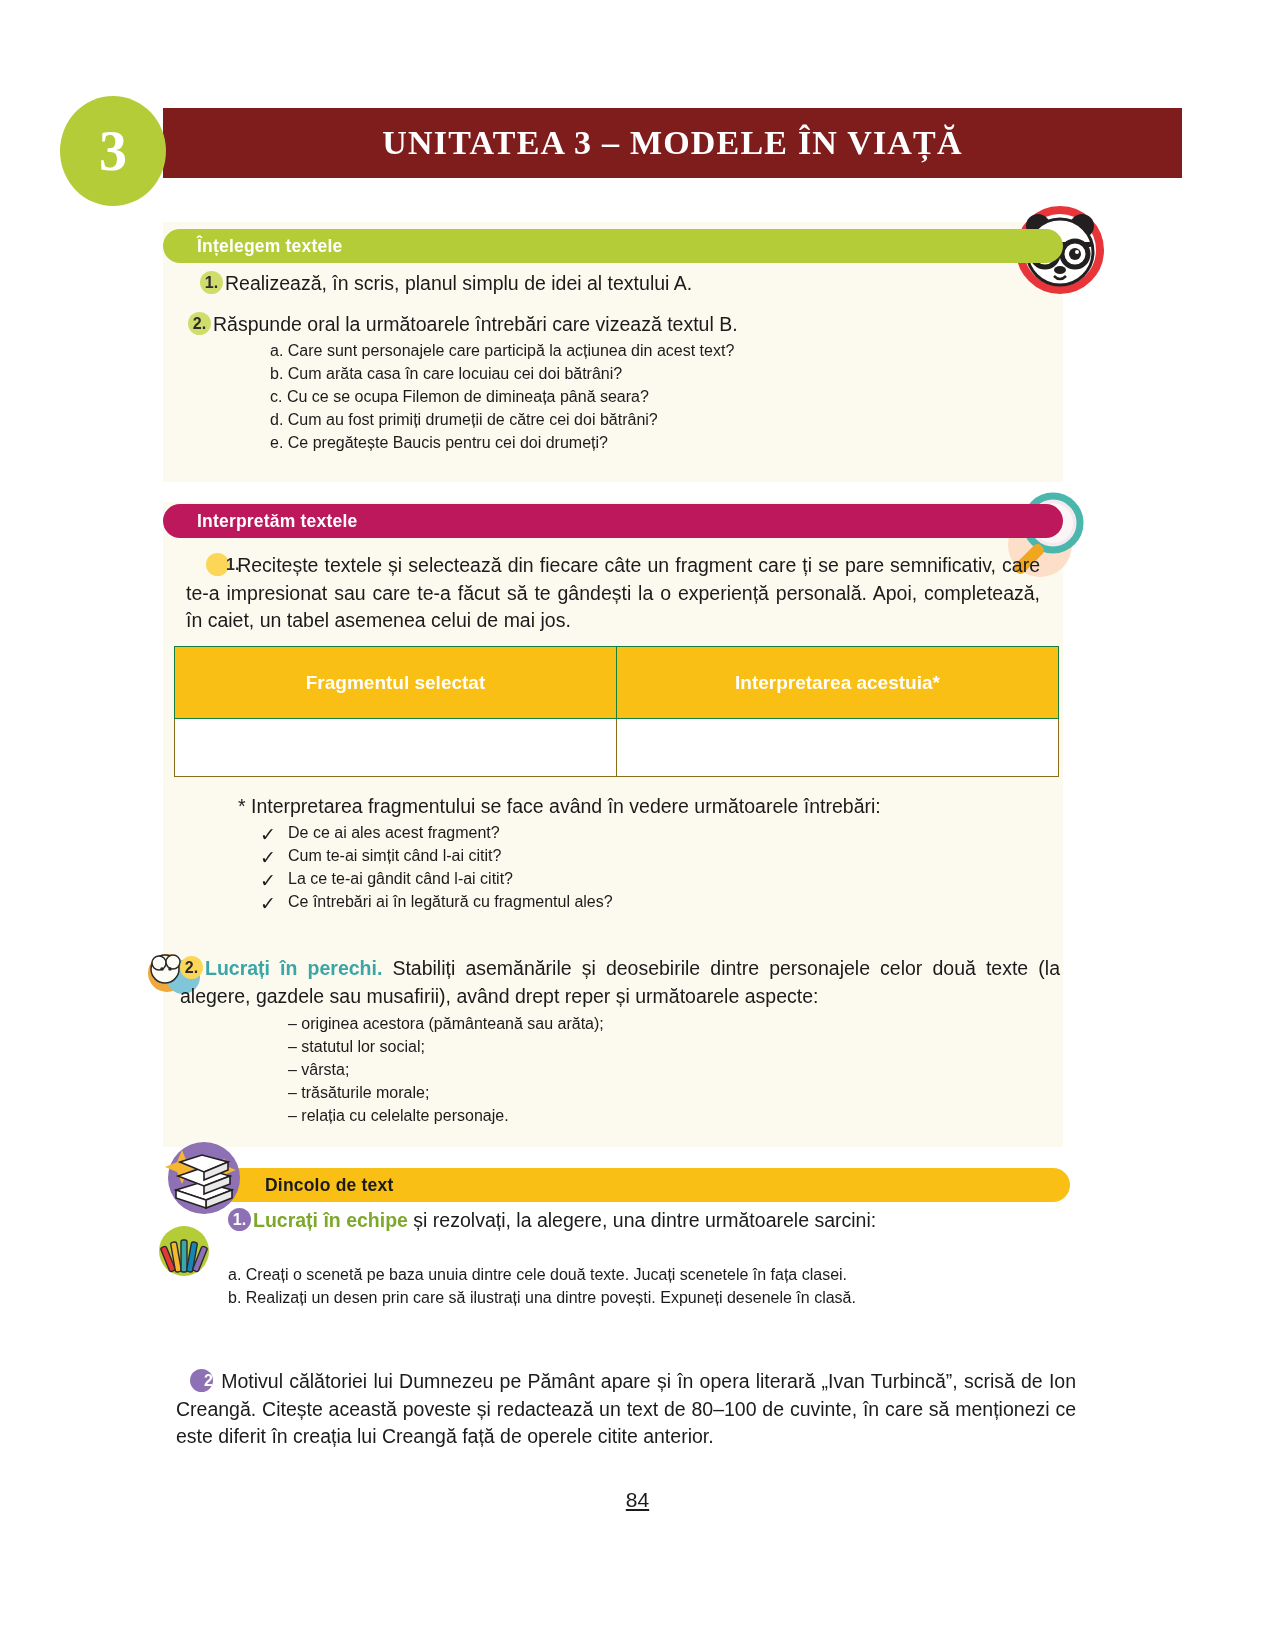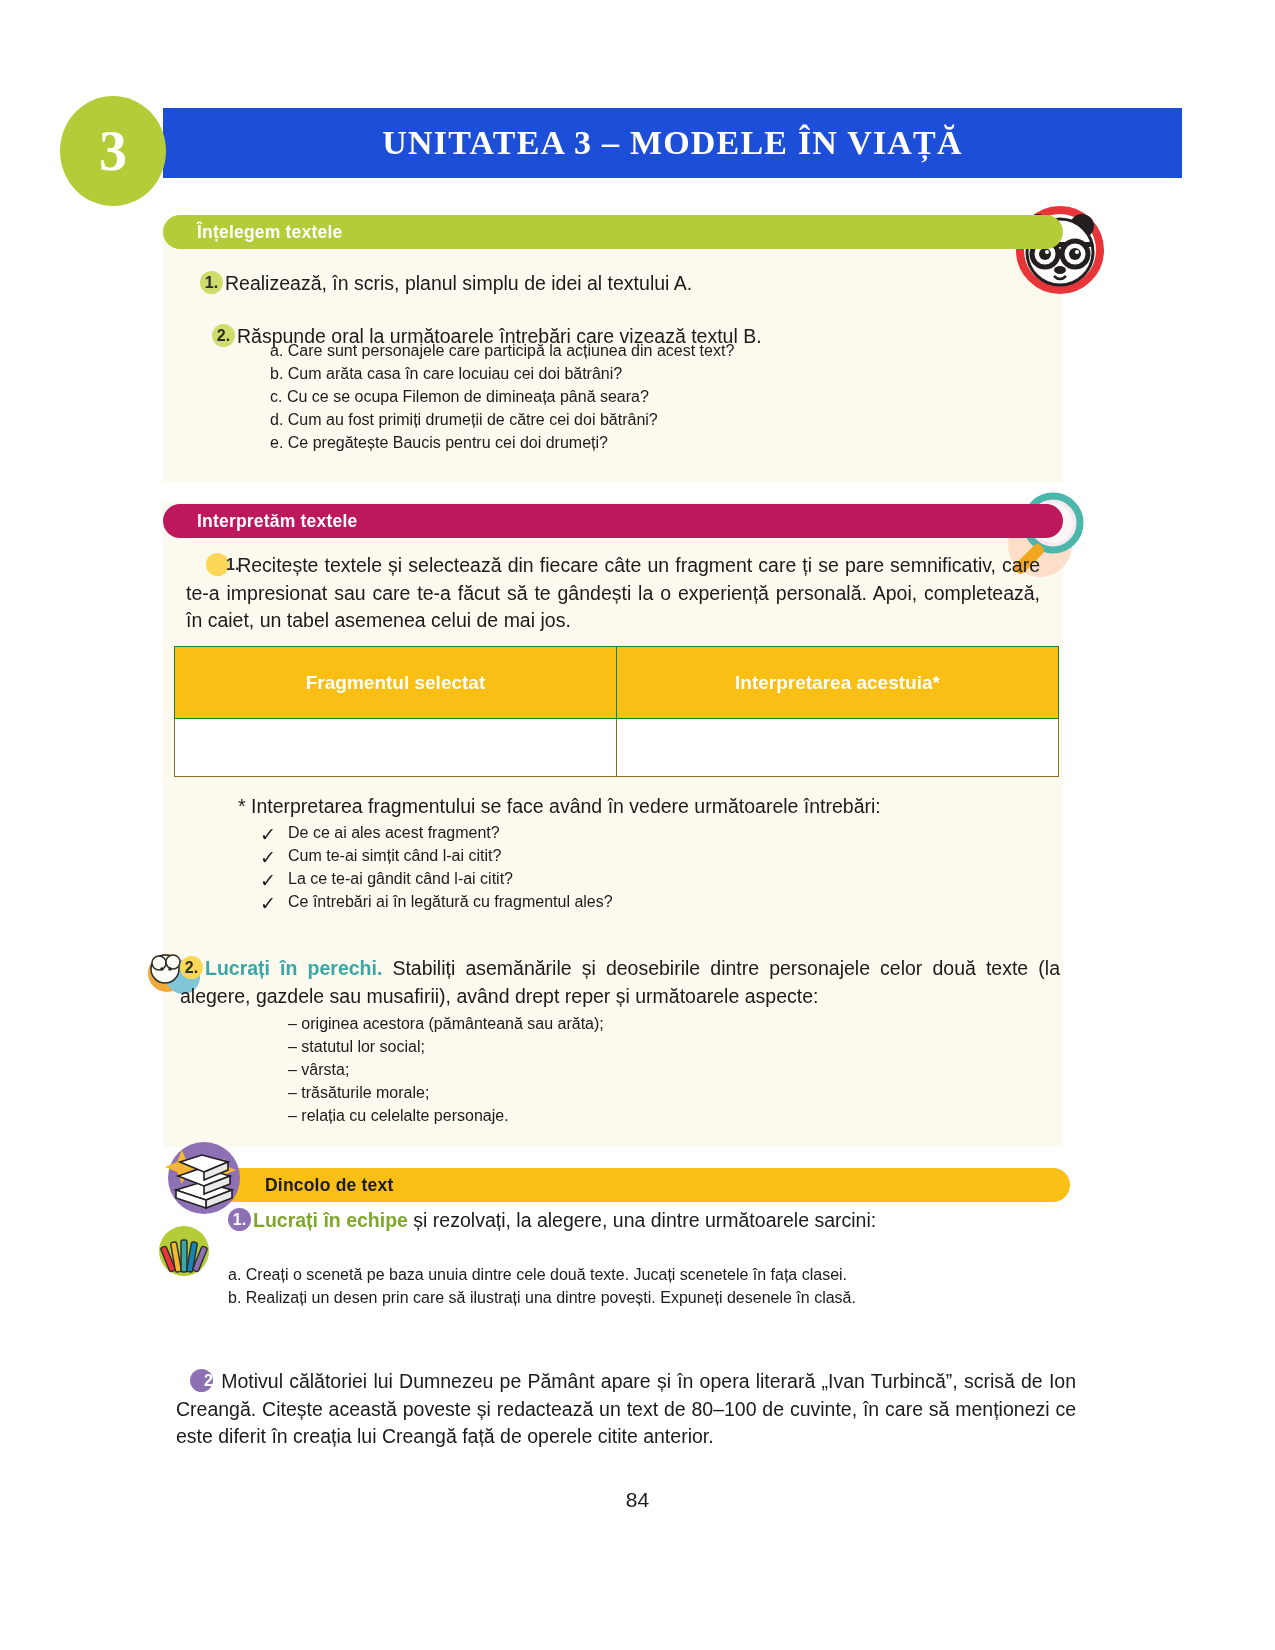--- a/index.html
+++ b/index.html
@@ -15,21 +15,21 @@
   }
 
   
   .page { position: relative; width: 1275px; height: 1650px; }
 
   
   .unit-header {
     position: absolute;
     left: 163px; top: 108px;
     width: 1019px; height: 70px;
-    background: #1d4ed8;
+    background: #7f1d1d;
     display: flex;
     align-items: center;
     justify-content: center;
   }
   .unit-header-title {
     color: #ffffff;
     font-family: "Liberation Serif", serif;
     font-weight: bold;
     font-size: 34px;
     letter-spacing: 1.2px;
@@ -128,20 +128,21 @@
   .teal { color: #3aa6a6; font-weight: bold; }
   .greenb { color: #7fa82b; font-weight: bold; }
 
   .page-num {
     position: absolute;
     left: 0; right: 0;
     top: 1488px;
     text-align: center;
     font-size: 21px;
     color: #1b1b1b;
+    text-decoration: underline;
   }
 
   
   .icon-abs { position: absolute; }
 </style>
 </head>
 <body>
 
 <div class="page">
 
@@ -164,29 +165,29 @@
     <circle cx="33" cy="52" r="13" fill="#ffffff" stroke="#231f20" stroke-width="5"></circle>
     <circle cx="63" cy="52" r="13" fill="#ffffff" stroke="#231f20" stroke-width="5"></circle>
     <circle cx="33" cy="52" r="6" fill="#231f20"></circle>
     <circle cx="63" cy="52" r="6" fill="#231f20"></circle>
     <circle cx="35" cy="50" r="2" fill="#ffffff"></circle>
     <circle cx="65" cy="50" r="2" fill="#ffffff"></circle>
     <ellipse cx="48" cy="68" rx="6" ry="4" fill="#231f20"></ellipse>
     <path d="M42 74 Q48 80 54 74" fill="none" stroke="#231f20" stroke-width="2.5"></path>
   </svg>
 
-  <div class="band green" style="position:absolute; left:163px; top:215px; width:900px;">
+  <div class="band green" style="position:absolute; left:163px; top:229px; width:900px;">
     <span>Înțelegem textele</span>
   </div>
 
   <div class="txt" style="position:absolute; left:200px; top:270px; width:850px;">
     <span class="numdot green">1.</span><span>Realizează, în scris, planul simplu de idei al textului A.</span>
   </div>
 
-  <div class="txt" style="position:absolute; left:212px; top:311px; width:850px;margin-top:12px;">
+  <div class="txt" style="position:absolute; left:188px; top:311px; width:850px;">
     <span class="numdot green">2.</span><span>Răspunde oral la următoarele întrebări care vizează textul B.</span>
   </div>
 
   <ul class="sublist" style="position:absolute; left:200px; top:339px; width:850px;">
     <li>a. Care sunt personajele care participă la acțiunea din acest text?</li>
     <li>b. Cum arăta casa în care locuiau cei doi bătrâni?</li>
     <li>c. Cu ce se ocupa Filemon de dimineața până seara?</li>
     <li>d. Cum au fost primiți drumeții de către cei doi bătrâni?</li>
     <li>e. Ce pregătește Baucis pentru cei doi drumeți?</li>
   </ul>

